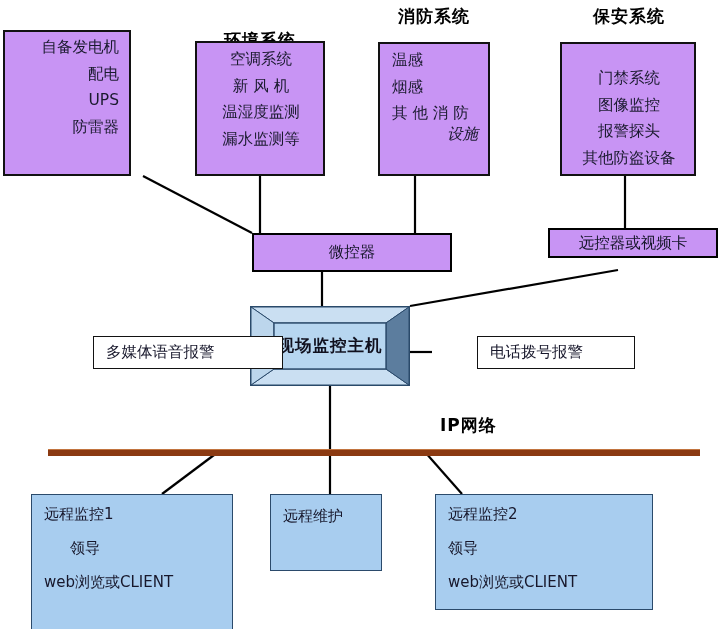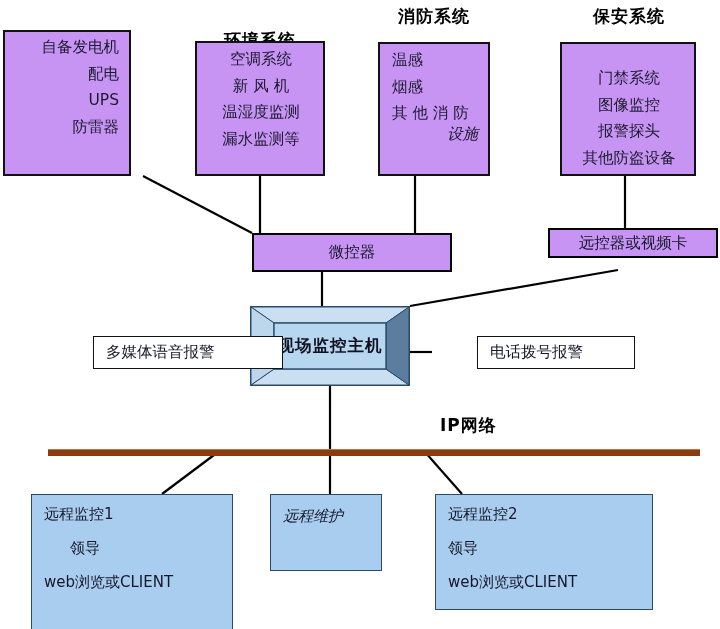--- a/index.html
+++ b/index.html
@@ -41,21 +41,21 @@
   }
 
   
   .bbox{
     position:absolute;background:#a8cdef;border:1.6px solid #2b4a6b;
     box-sizing:border-box;color:#17172b;font-size:15px;
     padding:12px 10px 0 12px;line-height:1.0;
   }
   .bbox .ln{display:block;margin-bottom:19px;white-space:nowrap;}
   .bbox .ind{padding-left:26px;}
-  .bbox.mid{display:flex;align-items:flex-start;padding-top:14px;font-style:italic;}
+  .bbox.mid{display:flex;align-items:flex-start;padding-top:14px;}
 
   
   #host{position:absolute;left:250px;top:306px;width:160px;height:80px;border-radius:18px;}
   #host .face{position:absolute;left:0;top:0;width:100%;height:100%;}
   #host .lbl{
     position:absolute;left:0;top:0;width:100%;height:100%;
     display:flex;align-items:center;justify-content:center;
     color:#10101e;font-size:16.5px;font-weight:bold;letter-spacing:1px;
   }
 

